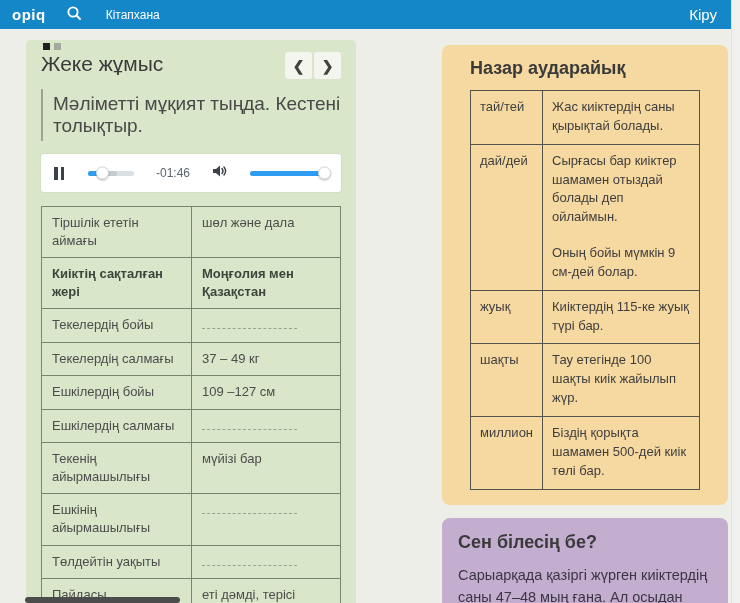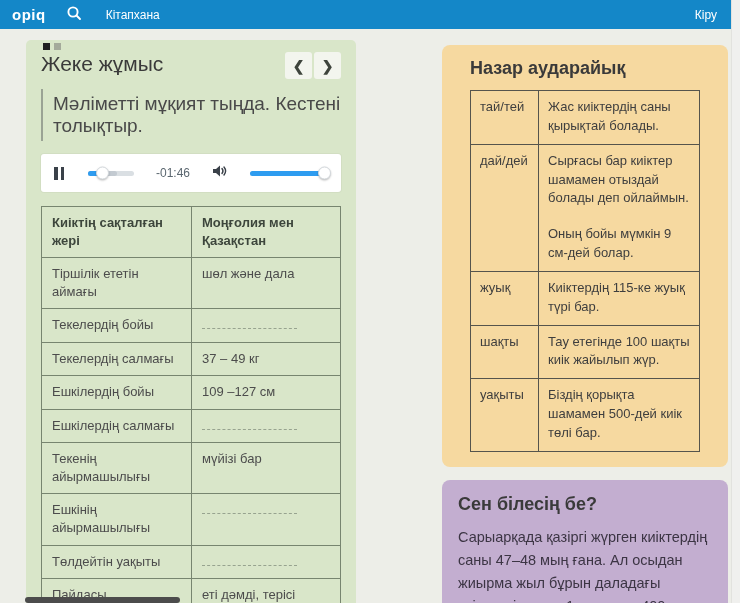--- a/index.html
+++ b/index.html
@@ -13,21 +13,21 @@
   
   .topbar {
     position:absolute; left:0; top:0; width:731px; height:29px;
     background:#1487c8; display:flex; align-items:center;
     padding:0 14px 0 12px; gap:14px;text-align:right;
   }
   .logo { color:#fff; font-weight:700; font-size:15px; letter-spacing:.5px; cursor:pointer; }
   .search-btn { display:flex; align-items:center; cursor:pointer; margin-left:6px; }
   .topbar-link { color:#fff; font-size:12px; cursor:pointer; margin-left:10px; }
   .topbar-spacer { flex:1; }
-  .login-link { color:#fff; font-size:12px; cursor:pointer;padding-left:16px; }
+  .login-link { color:#fff; font-size:15px; cursor:pointer;padding-left:16px; }
   
   .v-scrollbar {
     position:absolute; right:0; top:0; width:9px; height:603px;
     background:#f0f0ee; border-left:1px solid #e2e2de;
   }
   .h-scroll-thumb {
     position:absolute; left:25px; top:597px; width:155px; height:6px;
     background:#4c4c4c; border-radius:3px;
   }
   
@@ -161,26 +161,26 @@
     <div class="track volume-track">
       <div class="played" style="width: 92%;">
         <span class="knob"></span>
       </div>
     </div>
   </div>
 
   <table class="lesson-table">
     <tbody>
         <tr>
+      <td>Тіршілік ететін аймағы</td>
+      <td>шөл және дала</td>
+    </tr>
+    <tr>
       <th class="col-label">Киіктің сақталған жері</th>
       <th>Моңғолия мен Қазақстан</th>
-    </tr>
-    <tr>
-      <td>Тіршілік ететін аймағы</td>
-      <td>шөл және дала</td>
     </tr>
     <tr>
       <td>Текелердің бойы</td>
       <td><span class="blank-line"></span></td>
     </tr>
     <tr>
       <td>Текелердің салмағы</td>
       <td>37 – 49 кг</td>
     </tr>
     <tr>
@@ -230,21 +230,21 @@
       </tr>
       <tr>
         <td class="term-col">жуық</td>
         <td>Киіктердің 115-ке жуық түрі бар.</td>
       </tr>
       <tr>
         <td class="term-col">шақты</td>
         <td>Тау етегінде 100 шақты киік жайылып жүр.</td>
       </tr>
       <tr>
-        <td class="term-col">уақыты</td>
+        <td class="term-col">миллион</td>
         <td>Біздің қорықта шамамен 500-дей киік төлі бар.</td>
       </tr>
     </tbody>
       </table>
   </div>
 
   <div class="know-panel">
     <h2 class="panel-title">Сен білесің бе?</h2>
     <p class="know-text">Сарыарқада қазіргі жүрген киіктердің саны 47–48 мың ғана. Ал осыдан жиырма жыл бұрын даладағы киіктердің саны 1 миллион 400 мыңдай болған екен. Киіктердің жойылу қаупі бар.</p>
   </div>

